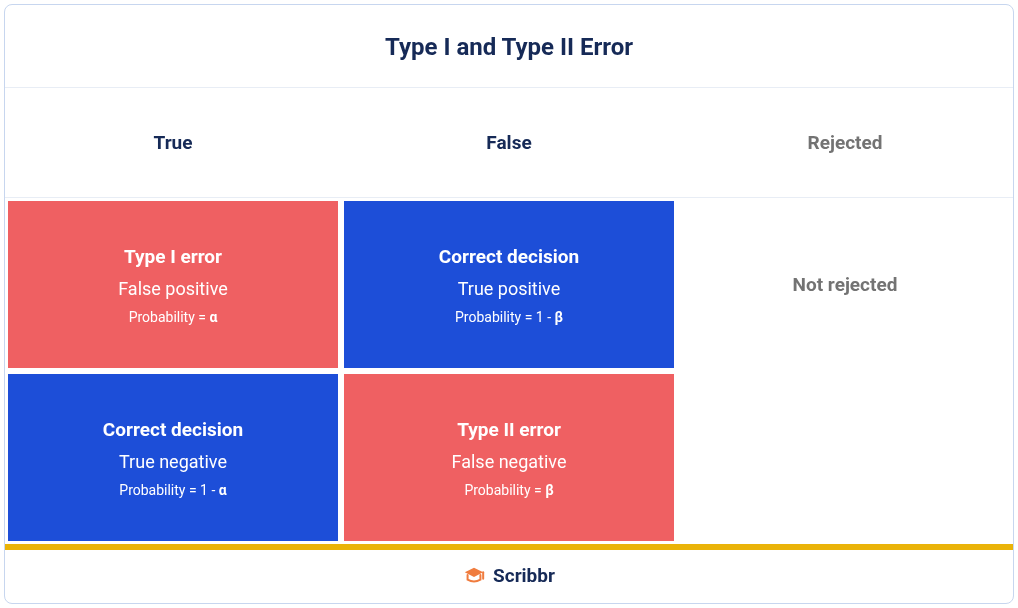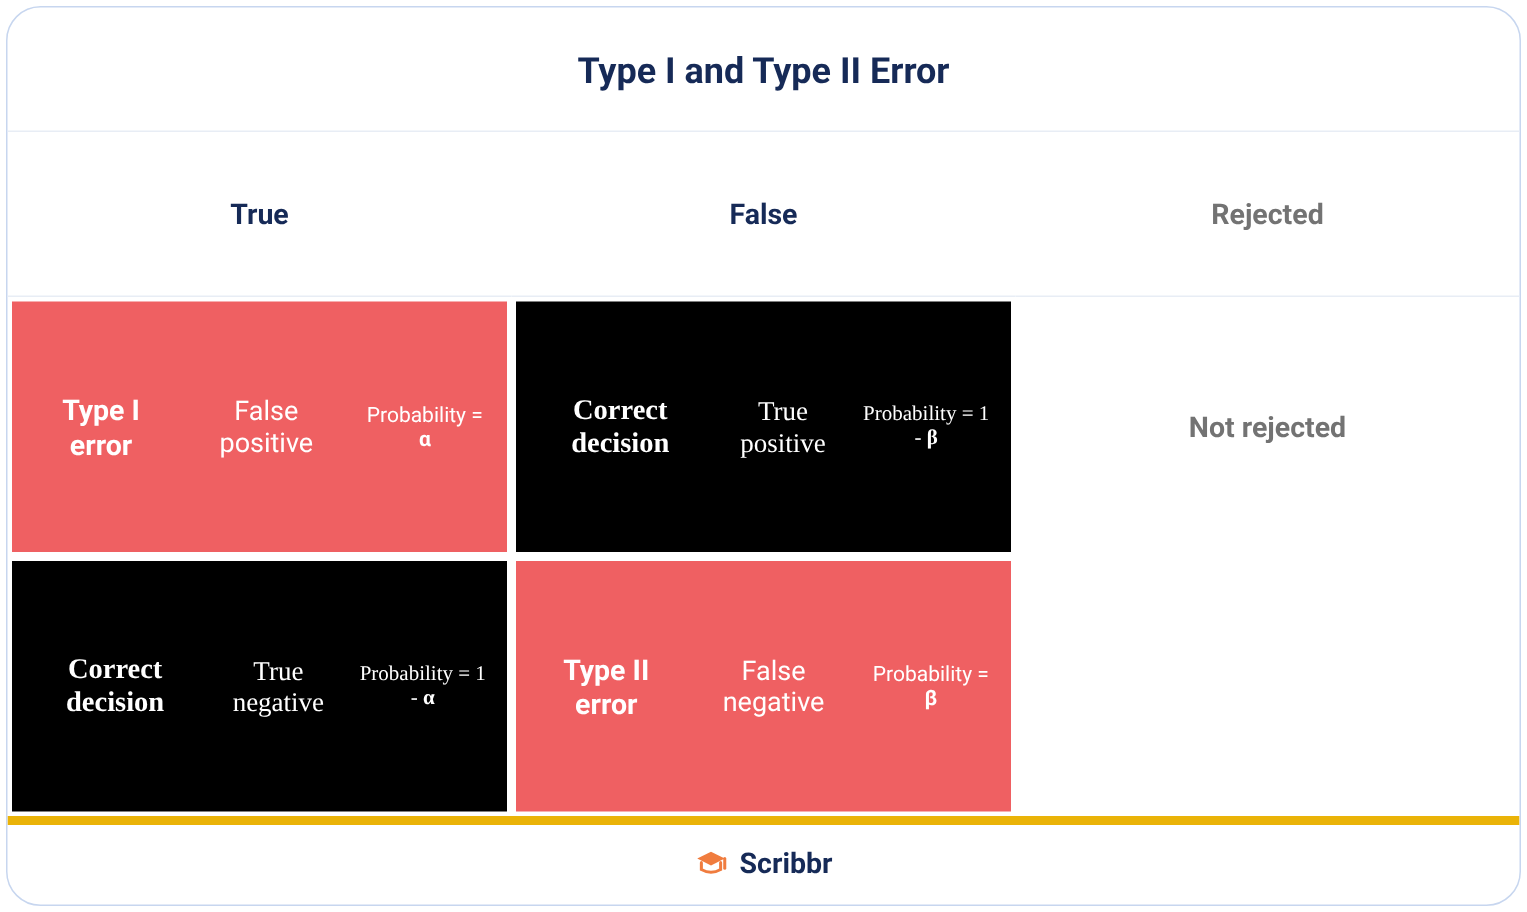--- a/index.html
+++ b/index.html
@@ -9,21 +9,21 @@
     }
     body {
       font-family: -apple-system, BlinkMacSystemFont, 'Segoe UI', Roboto, Helvetica, Arial, sans-serif;
       background: #fff;
       padding: 4px;
     }
     .card {
       width: 1010px;
       height: 600px;
       border: 1px solid #c7d6ef;
-      border-radius: 23px;
+      border-radius: 8px;
       overflow: hidden;
       display: flex;
       flex-direction: column;
       background: #fff;
     }
     .title-row {
       text-align: center;
       padding: 28px 0 26px;
       border-bottom: 1px solid #e8edf5;
     }
@@ -60,35 +60,34 @@
       font-size: 19px;
       font-weight: 700;
       color: #737373;
       border-bottom: 1px solid #e8edf5;
     }
     .row-label.last {
       border-bottom: none;
     }
     .cell {
       display: flex;
-      flex-direction: row;
+      flex-direction: column;
       align-items: center;
       justify-content: center;
       color: #fff;
       margin: 3px;
       padding: 12px;
       gap: 10px;
       text-align: center;
     }
     .cell.red {
       background: #ef6062;
     }
     .cell.green {
-      background: #000000;
-      font-family: Liberation Serif, serif;
+      background: #1d4ed8;
     }
     .cell-title {
       font-size: 19px;
       font-weight: 700;
     }
     .cell-sub {
       font-size: 18px;
       font-weight: 400;
     }
     .cell-prob {

